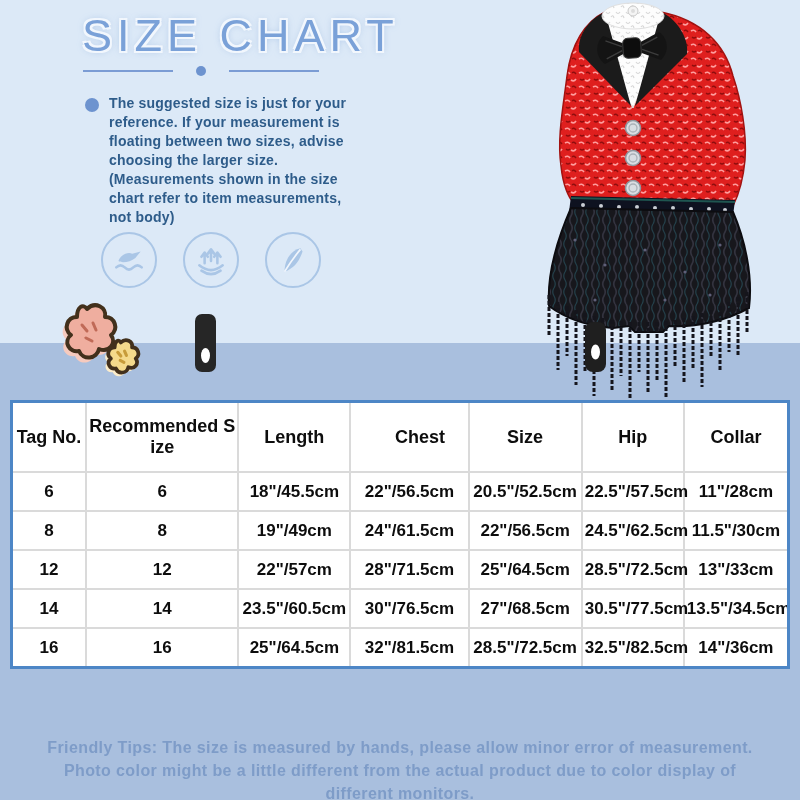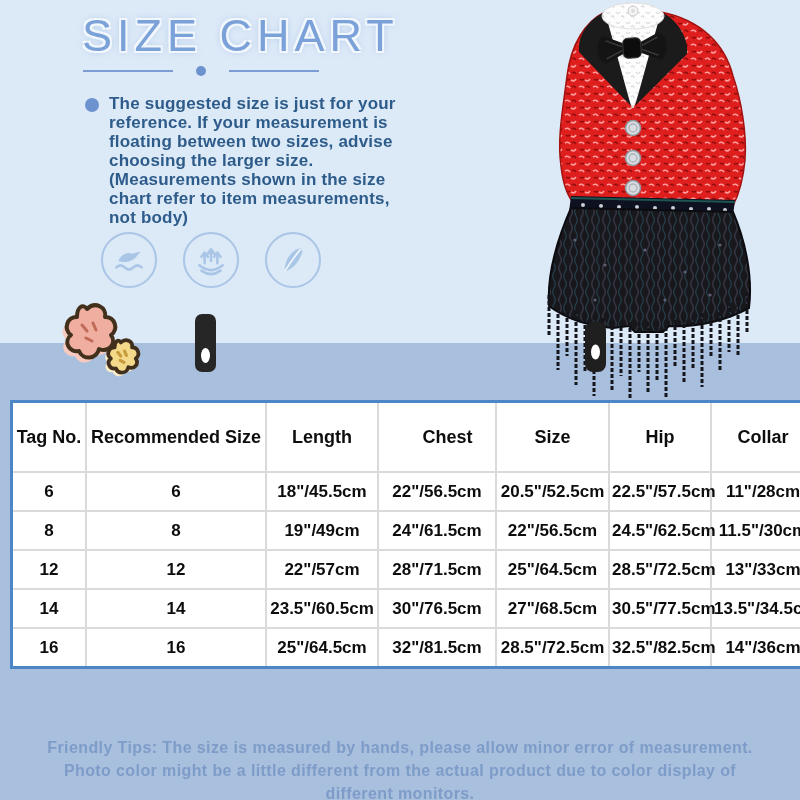--- a/index.html
+++ b/index.html
@@ -19,21 +19,21 @@
   }
   .title-divider{position:absolute;left:83px;top:66px;width:236px;height:10px;
     display:flex;align-items:center;}
   .title-divider .line{height:2px;background:#7b9cd4;width:90px;}
   .title-divider .dot{width:10px;height:10px;border-radius:50%;background:#6d93cf;margin:0 23px;}
 
   
   .note-bullet{position:absolute;left:85px;top:98px;width:14px;height:14px;border-radius:50%;background:#6d93cf;}
   .note-text{
     position:absolute;left:109px;top:94px;width:360px;
-    font-size:17px;line-height:19px;font-weight:bold;letter-spacing:.2px;
+    font-size:14px;line-height:19px;font-weight:bold;letter-spacing:.2px;
     color:#2e5c8a;white-space:pre-line;
   }
 
   
   .features{position:absolute;left:101px;top:232px;display:flex;gap:26px;}
   .feature-circle{width:52px;height:52px;border-radius:50%;border:2px solid #aac6e6;
     display:flex;align-items:center;justify-content:center;}
   .feature-circle svg{display:block;}
 
   
@@ -52,21 +52,21 @@
   }
   .size-table th,.size-table td{
     box-sizing:border-box;text-align:center;vertical-align:middle;
     color:#0d0d0d;font-weight:bold;padding:0 2px;background:#ffffff;
   }
   .size-table th{height:68px;font-size:18px;line-height:21px;}
   .size-table td{height:39px;font-size:17px;}
   .size-table th:not(:first-child),.size-table td:not(:first-child){border-left:2px solid #dadada;}
   .size-table tbody td{border-top:2px solid #dadada;}
   .size-table th:nth-child(1){width:72px;}
-  .size-table th:nth-child(2){width:180px;word-break:break-all;}
+  .size-table th:nth-child(2){width:152px;word-break:break-all;}
   .size-table th:nth-child(3){width:112px;}
   .size-table th:nth-child(4){width:118px;padding-left:23px;}
   .size-table th:nth-child(5){width:113px;}
   .size-table th:nth-child(6){width:102px;}
   .size-table th:nth-child(7){width:104px;}
 
   
   .footer-tips{
     position:absolute;left:0;top:736px;width:800px;text-align:center;
     font-size:16px;line-height:23px;font-weight:bold;letter-spacing:.4px;

